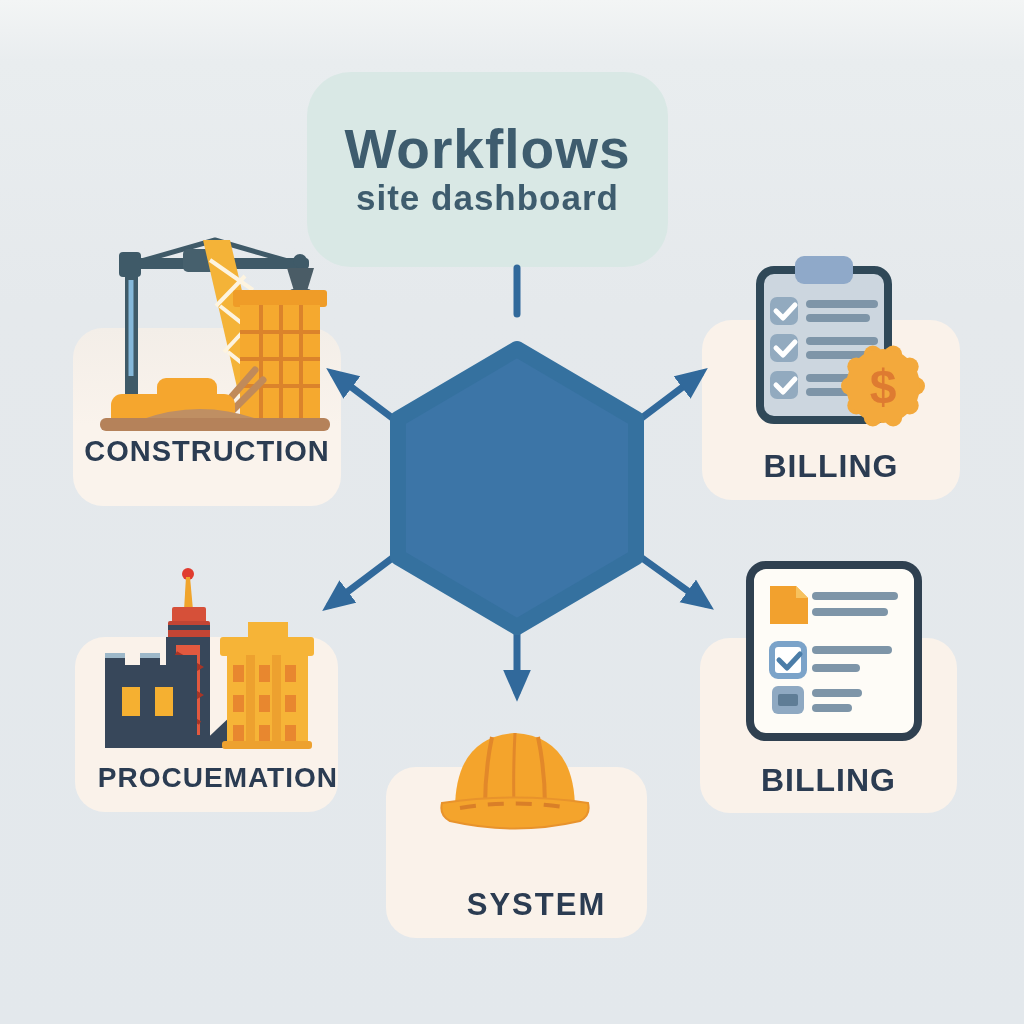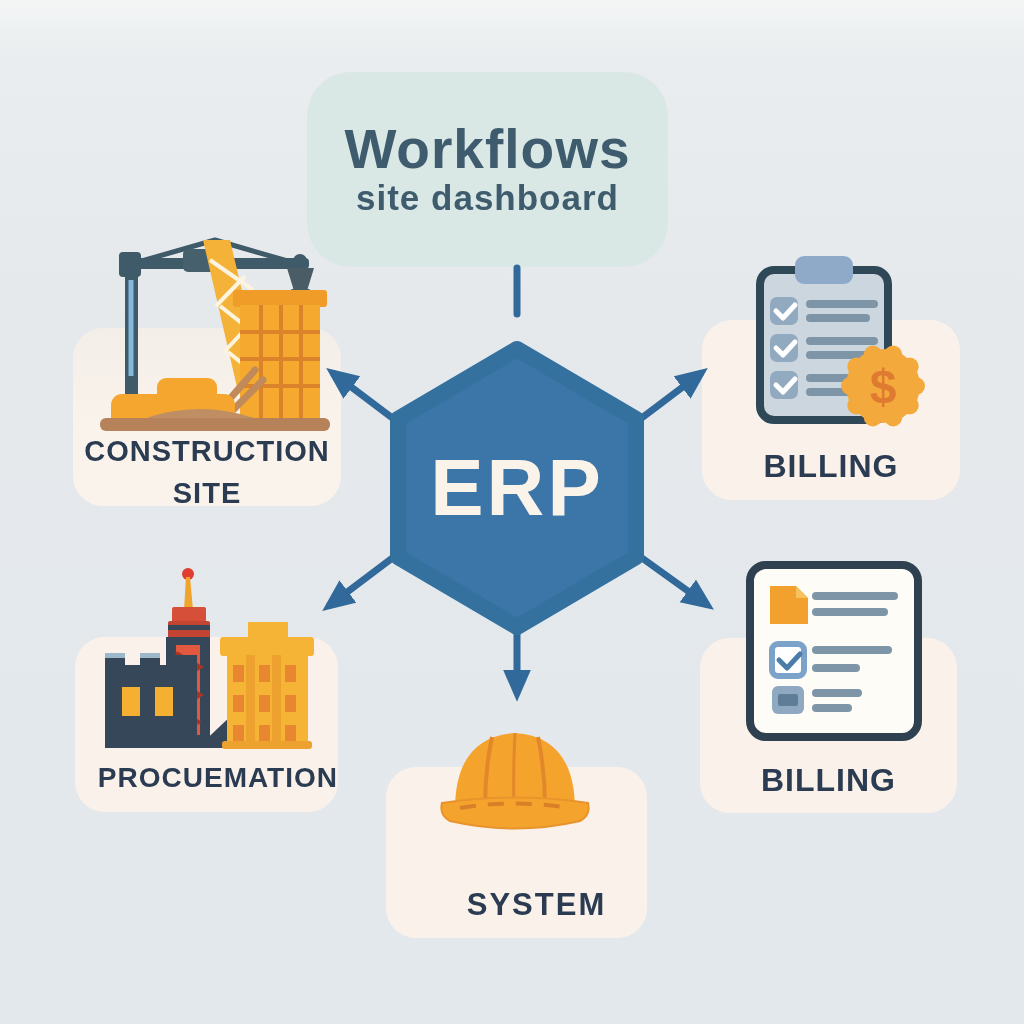--- a/index.html
+++ b/index.html
@@ -49,21 +49,20 @@
 <div id="canvas">
 
   <div class="abs workflows-box">
     <div class="wf-title">Workflows</div>
     <div class="wf-sub">site dashboard</div>
   </div>
 
   <div class="abs node-box box-construction">
     <div class="node-label lbl-construction">
       <div>CONSTRUCTION</div>
-      <div>SITE</div>
     </div>
   </div>
 
   <div class="abs node-box box-billing-top">
     <div class="node-label lbl-billing-top">BILLING</div>
   </div>
 
   <div class="abs node-box box-procurement">
     <div class="node-label lbl-procurement">PROCUEMATION</div>
   </div>
@@ -86,21 +85,20 @@
       <line x1="517" y1="268" x2="517" y2="314"></line>
       <line x1="399" y1="423" x2="334" y2="374" marker-end="url(#arrow)"></line>
       <line x1="635" y1="423" x2="700" y2="374" marker-end="url(#arrow)"></line>
       <line x1="399" y1="553" x2="330" y2="605" marker-end="url(#arrow)"></line>
       <line x1="635" y1="553" x2="706" y2="604" marker-end="url(#arrow)"></line>
       <line x1="517" y1="634" x2="517" y2="692" marker-end="url(#arrow)"></line>
     </g>
     <polygon points="517,349 636,419 636,557 517,627 398,557 398,419" fill="#3c75a7" stroke="#35719f" stroke-width="16" stroke-linejoin="round"></polygon>
   </svg>
 
-  <div class="abs erp-label">ERP</div>
 
   <svg style="left:95px;top:228px;width:240px;height:207px" viewBox="0 0 240 207">
     <path d="M120 12 L36 36 M120 12 L203 36" stroke="#3f5a68" stroke-width="5" fill="none" stroke-linecap="round"></path>
     <rect x="28" y="30" width="186" height="11" rx="4" fill="#3f5a68"></rect>
     <rect x="24" y="24" width="22" height="25" rx="4" fill="#3f5a68"></rect>
     <rect x="88" y="21" width="48" height="23" rx="5" fill="#46606d"></rect>
     <rect x="30" y="38" width="13" height="128" fill="#3f5a68"></rect>
     <path d="M36 52 L36 148" stroke="#85b8da" stroke-width="5"></path>
     <polygon points="150,194 178,194 135,12 108,12" fill="#f4b338"></polygon>
     <path d="M115 32 L158 62 M150 48 L121 78 M125 78 L163 108 M157 94 L129 124 M133 124 L168 152 M163 138 L138 166 M142 166 L173 192" stroke="#fdf4e0" stroke-width="4" fill="none"></path>

